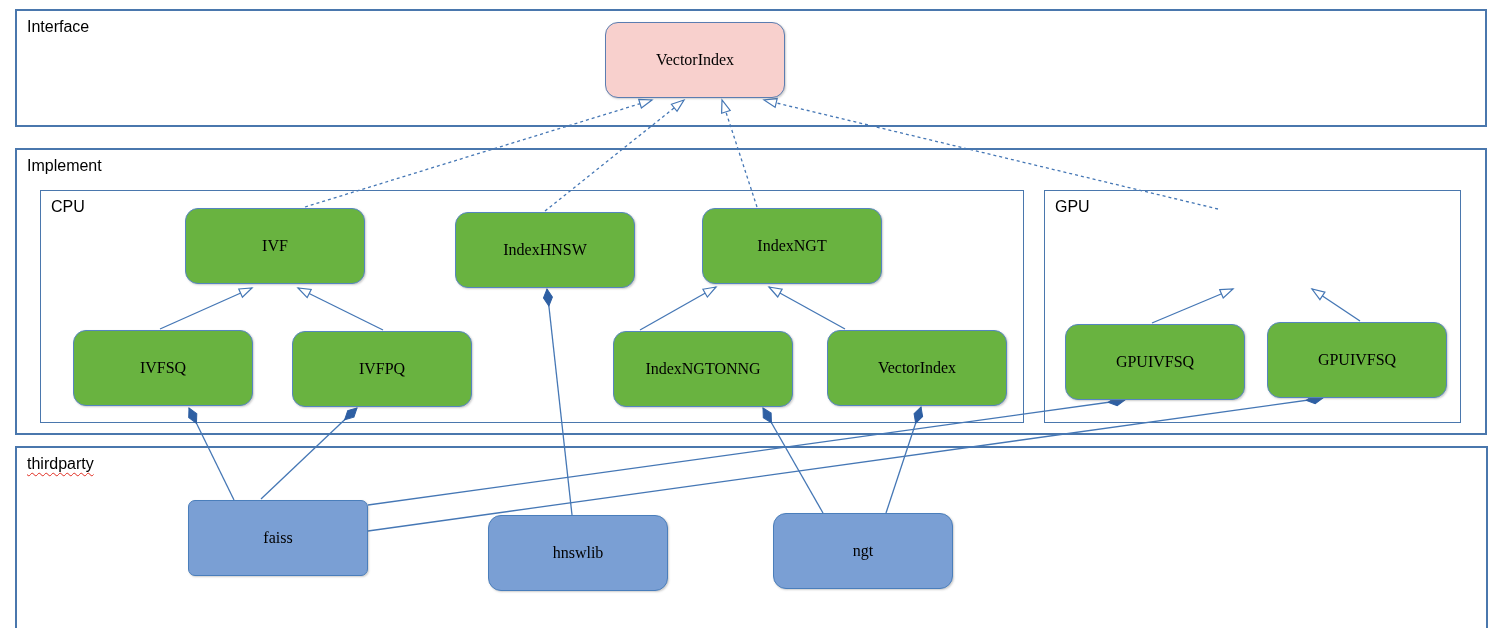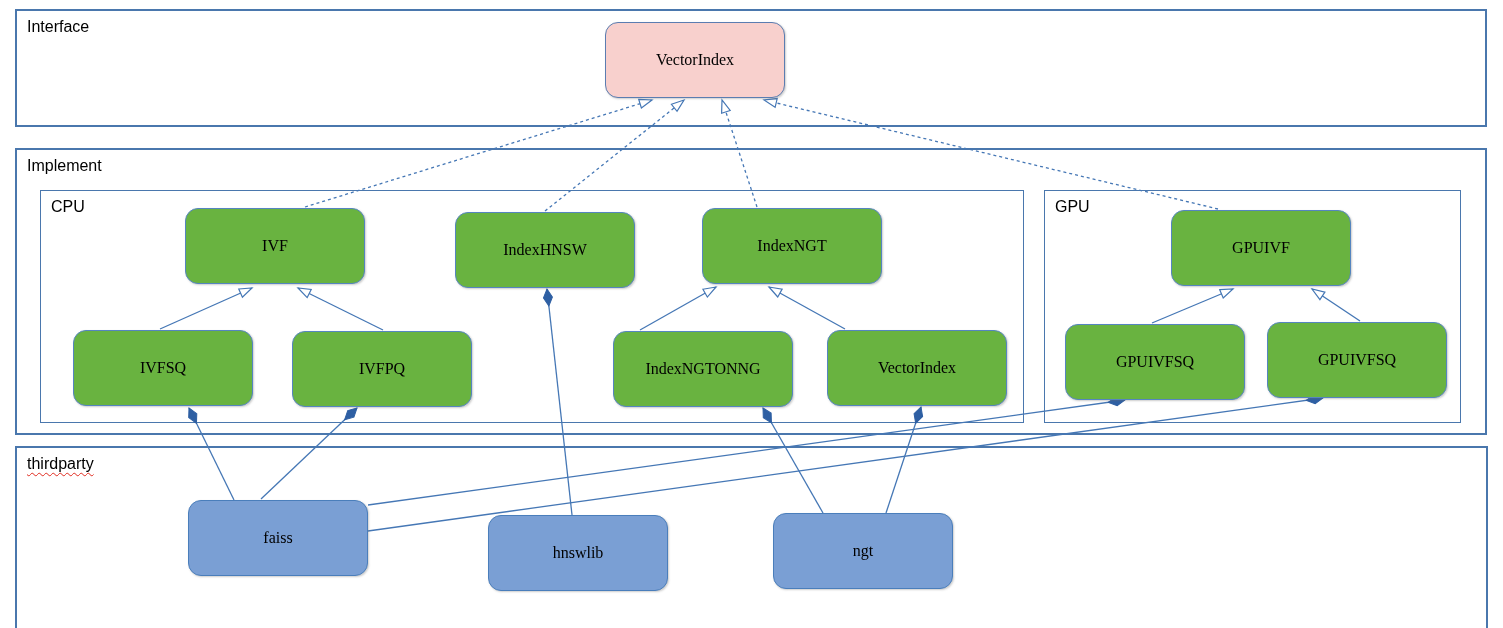--- a/index.html
+++ b/index.html
@@ -98,31 +98,28 @@
   <div class="node green" style="left:292px;top:331px;">
     <span>IVFPQ</span>
   </div>
   <div class="node green" style="left:613px;top:331px;">
     <span>IndexNGTONNG</span>
   </div>
   <div class="node green" style="left:827px;top:330px;">
     <span>VectorIndex</span>
   </div>
 
-  <div class="node green" style="left:1171px;top:210px;">
-    <span>GPUIVF</span>
-  </div>
   <div class="node green" style="left:1065px;top:324px;">
     <span>GPUIVFSQ</span>
   </div>
   <div class="node green" style="left:1267px;top:322px;">
     <span>GPUIVFSQ</span>
   </div>
 
-  <div class="node blue" style="left:188px;top:500px;">
+  <div class="node blue" style="left:188px;top:500px;border-radius:7px;">
     <span>faiss</span>
   </div>
   <div class="node blue" style="left:488px;top:515px;">
     <span>hnswlib</span>
   </div>
   <div class="node blue" style="left:773px;top:513px;">
     <span>ngt</span>
   </div>
 
 </div>

